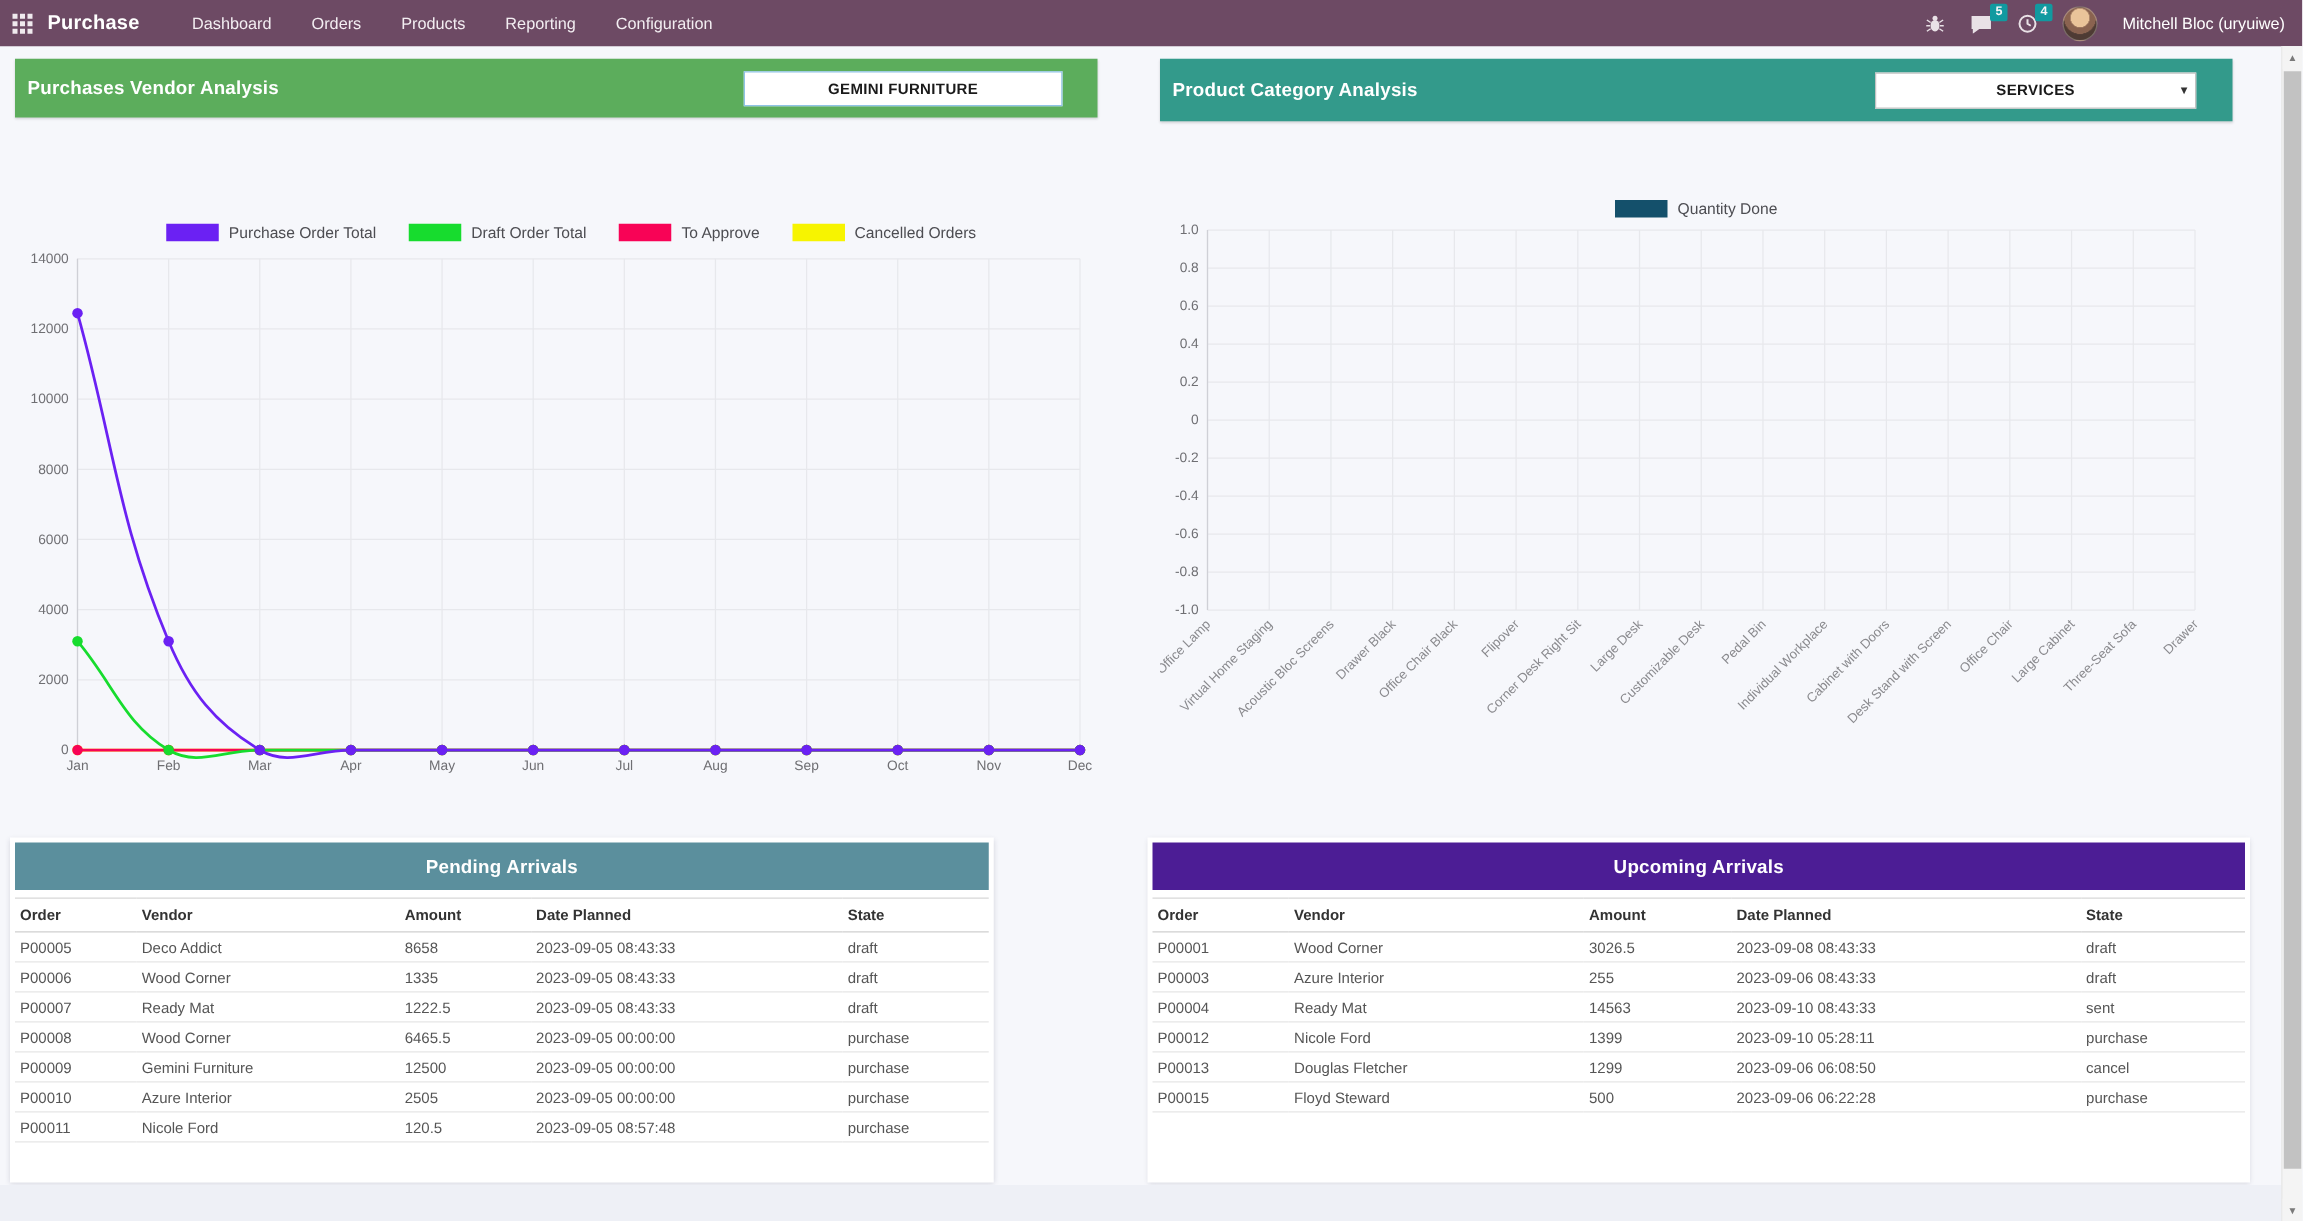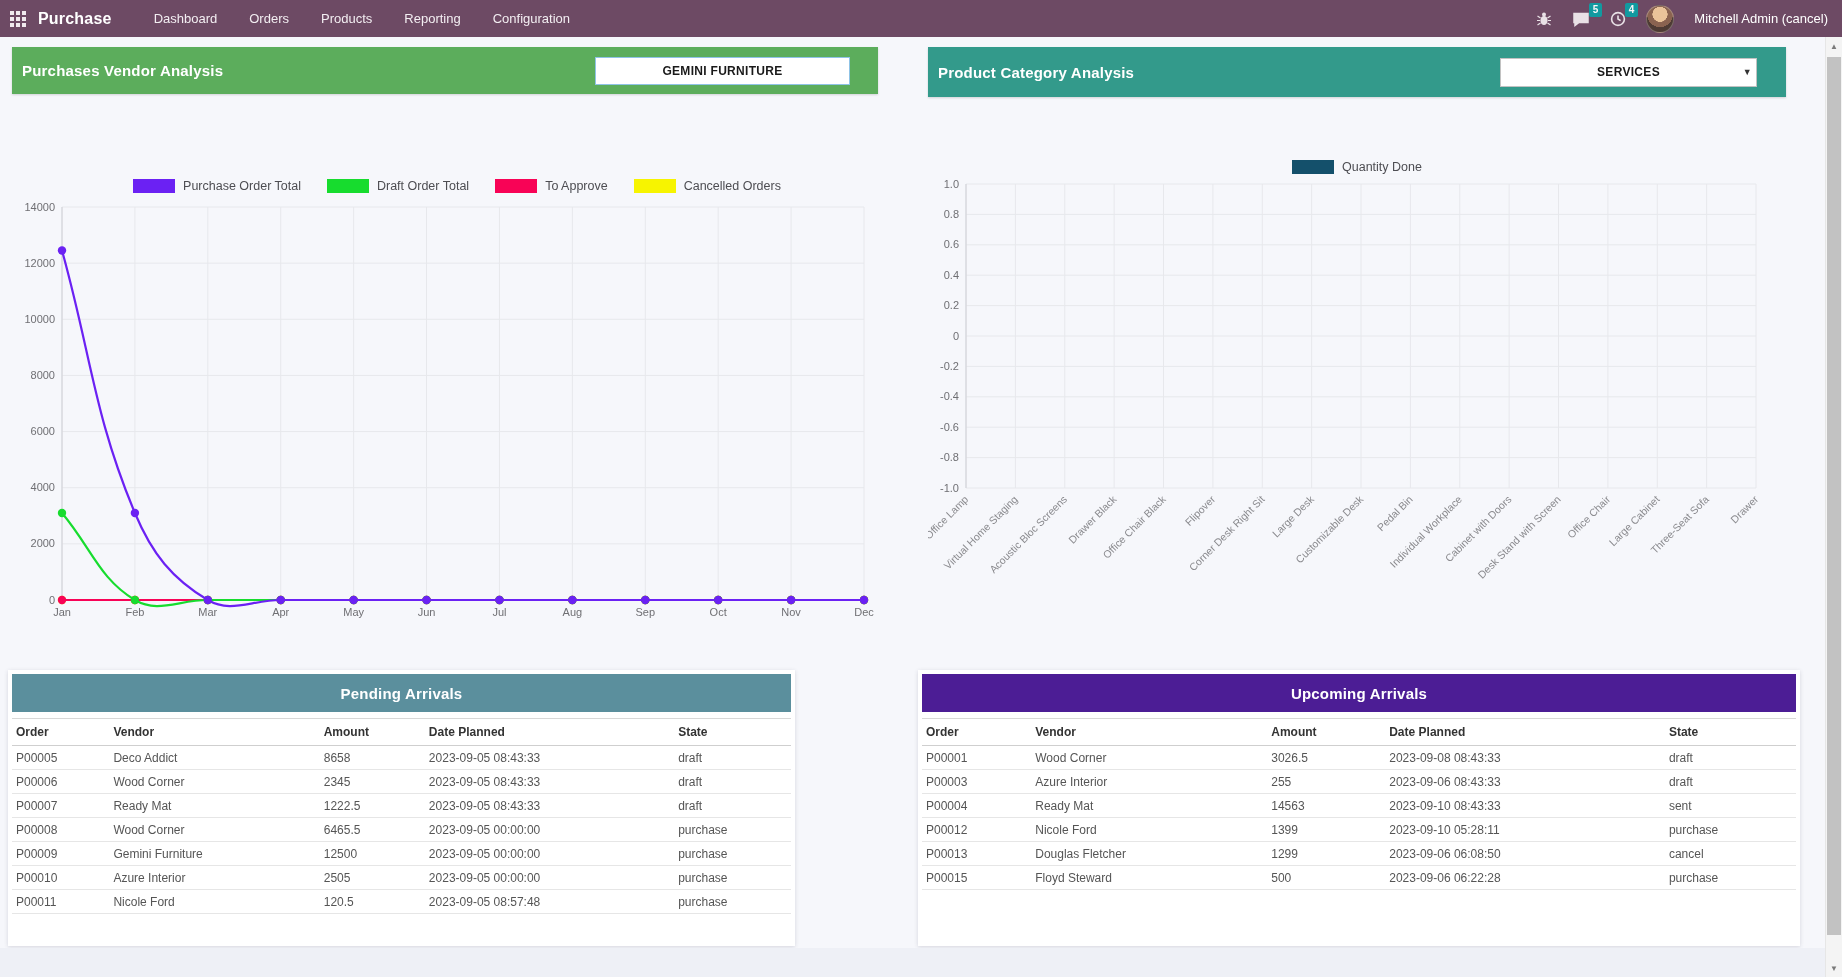--- a/index.html
+++ b/index.html
@@ -104,21 +104,21 @@
         <span class="badge">5</span>
       </span>
       <span class="nav-ic">
         <svg width="16" height="16" viewBox="0 0 16 16" fill="none" stroke="#f0eaee" stroke-width="1.6">
           <circle cx="8" cy="8" r="6.4"></circle>
           <path d="M8 4.4V8l2.6 1.6"></path>
         </svg>
         <span class="badge">4</span>
       </span>
       <span class="avatar"></span>
-      <span class="user-name">Mitchell Admin (cancel)</span>
+      <span class="user-name">Mitchell Bloc (uryuiwe)</span>
     </div>
   </nav>
 
   <div id="vendor-header" class="panel-header">
     <span class="panel-title">Purchases Vendor Analysis</span>
     <span id="vendor-select" class="panel-select">GEMINI FURNITURE</span>
   </div>
   <div id="category-header" class="panel-header">
     <span class="panel-title">Product Category Analysis</span>
     <span id="category-select" class="panel-select">
@@ -342,21 +342,21 @@
           <tr>
             <td>P00005</td>
             <td>Deco Addict</td>
             <td>8658</td>
             <td>2023-09-05 08:43:33</td>
             <td>draft</td>
           </tr>
           <tr>
             <td>P00006</td>
             <td>Wood Corner</td>
-            <td>2345</td>
+            <td>1335</td>
             <td>2023-09-05 08:43:33</td>
             <td>draft</td>
           </tr>
           <tr>
             <td>P00007</td>
             <td>Ready Mat</td>
             <td>1222.5</td>
             <td>2023-09-05 08:43:33</td>
             <td>draft</td>
           </tr>

